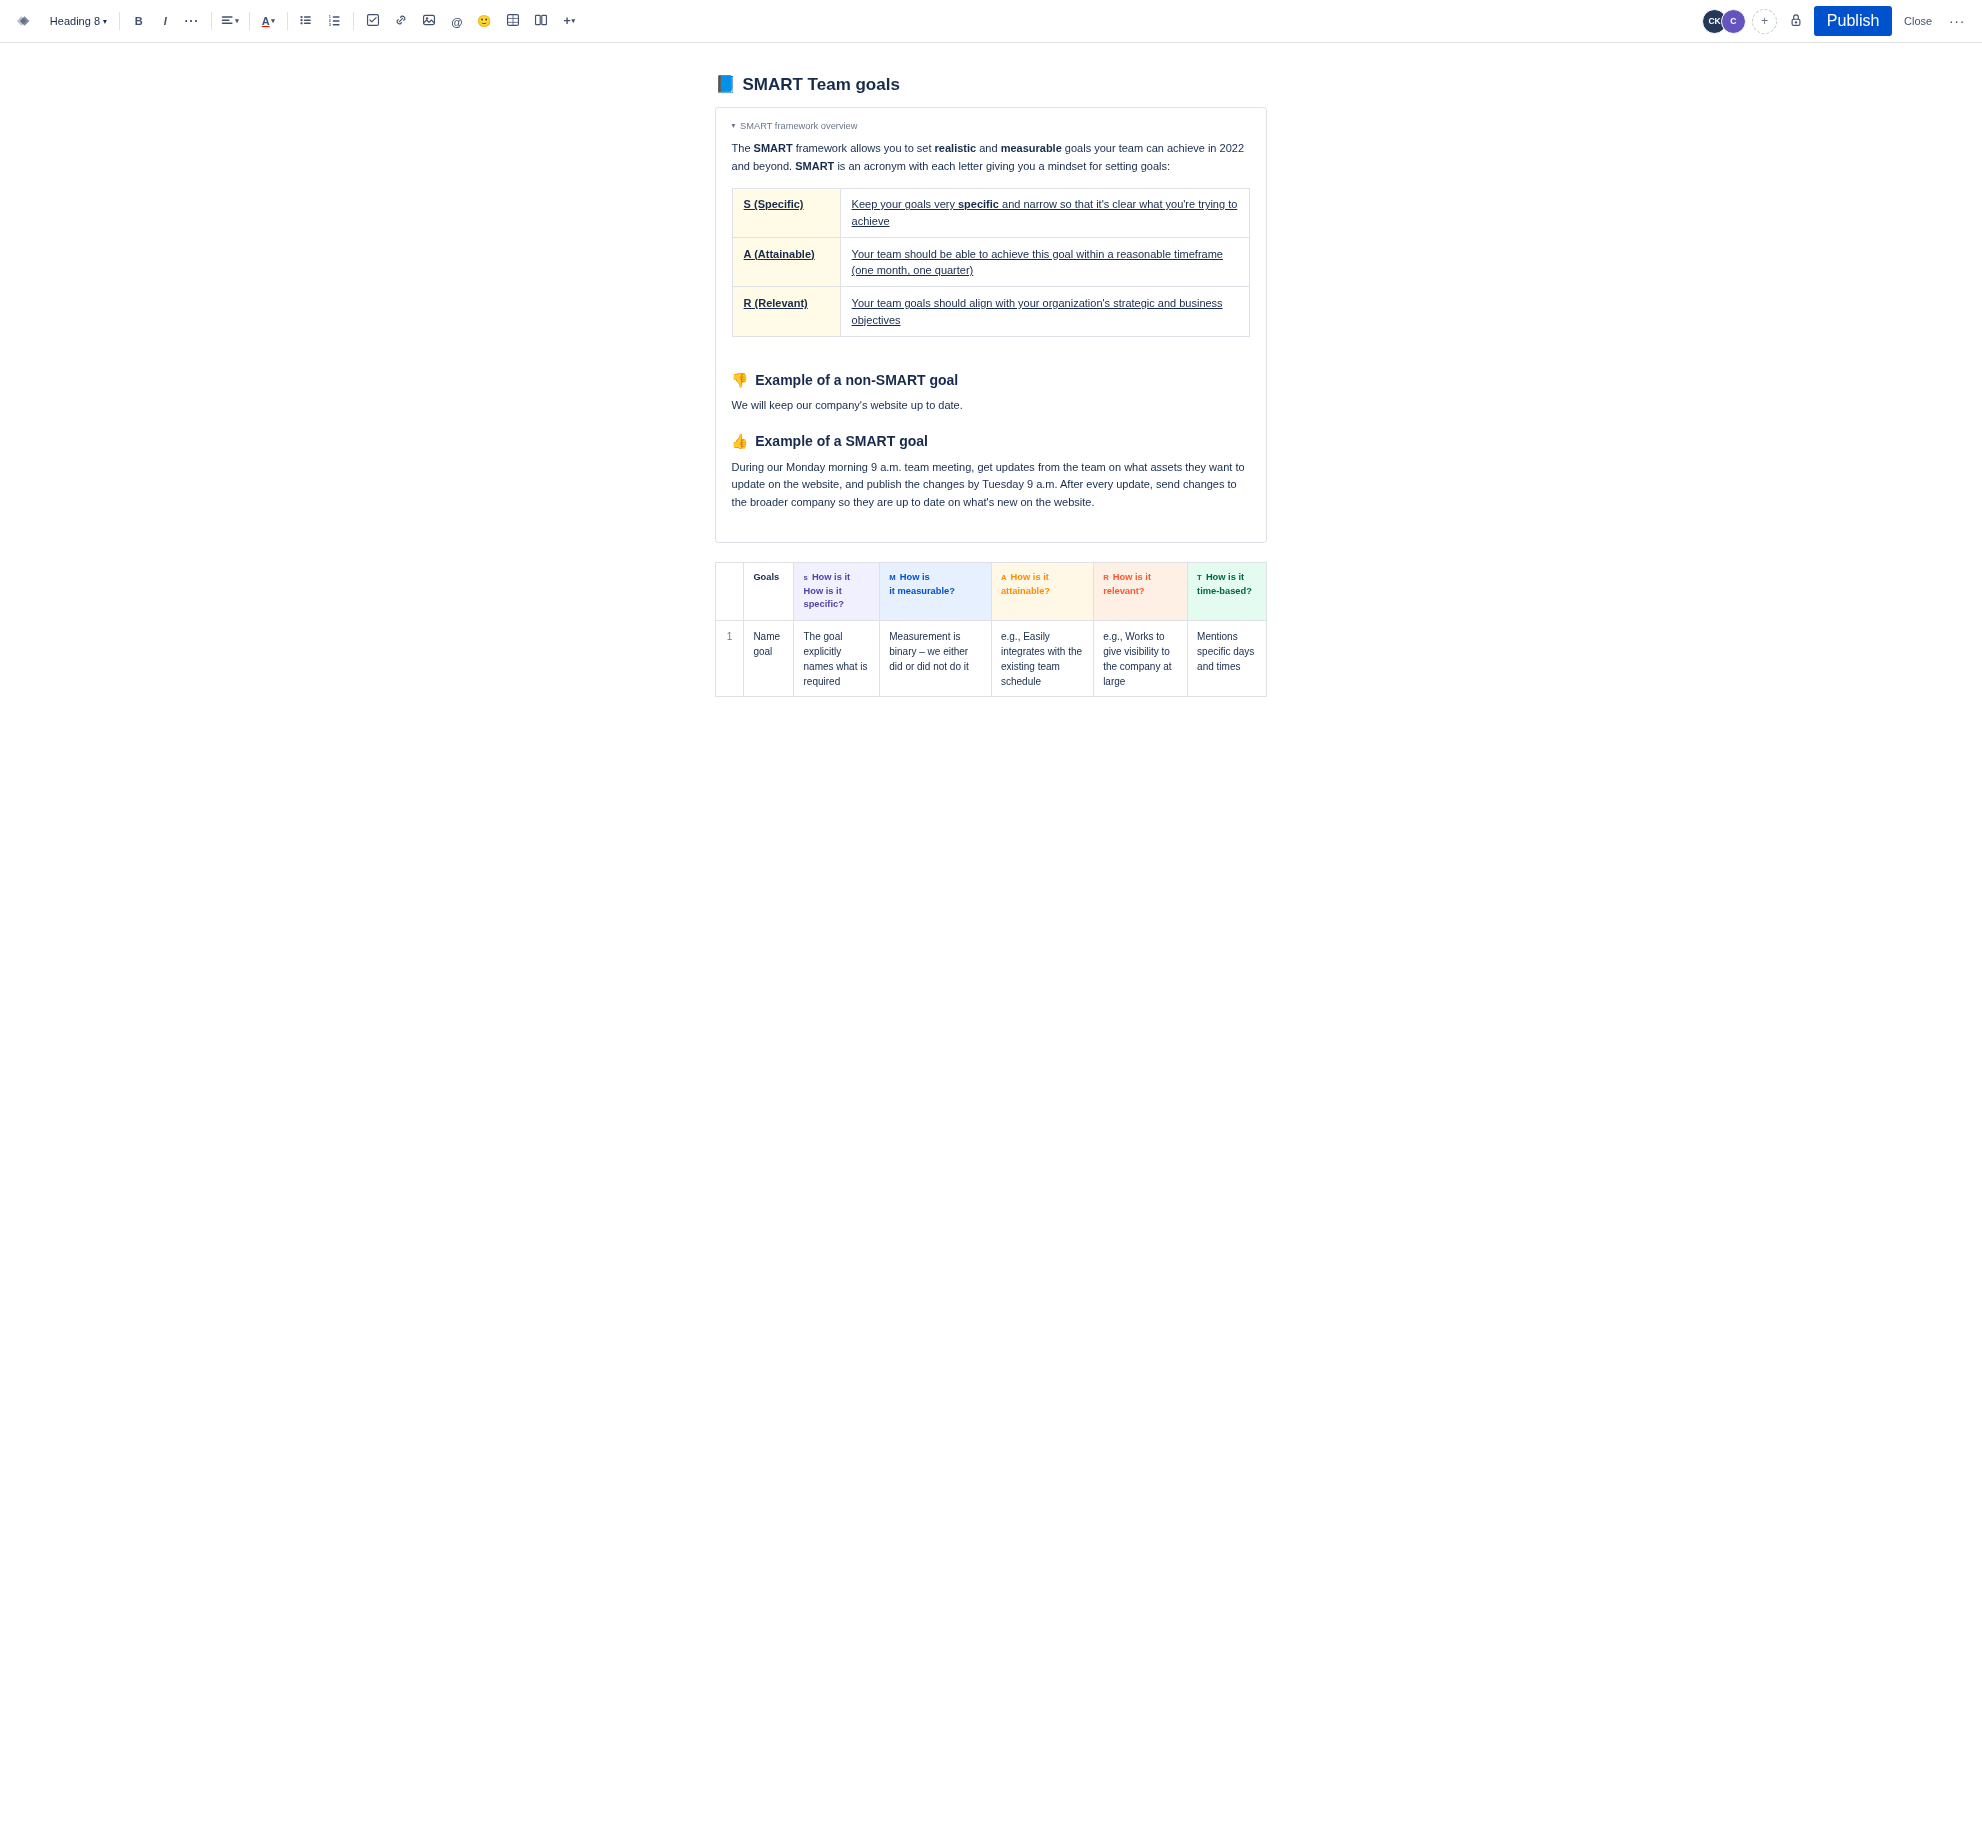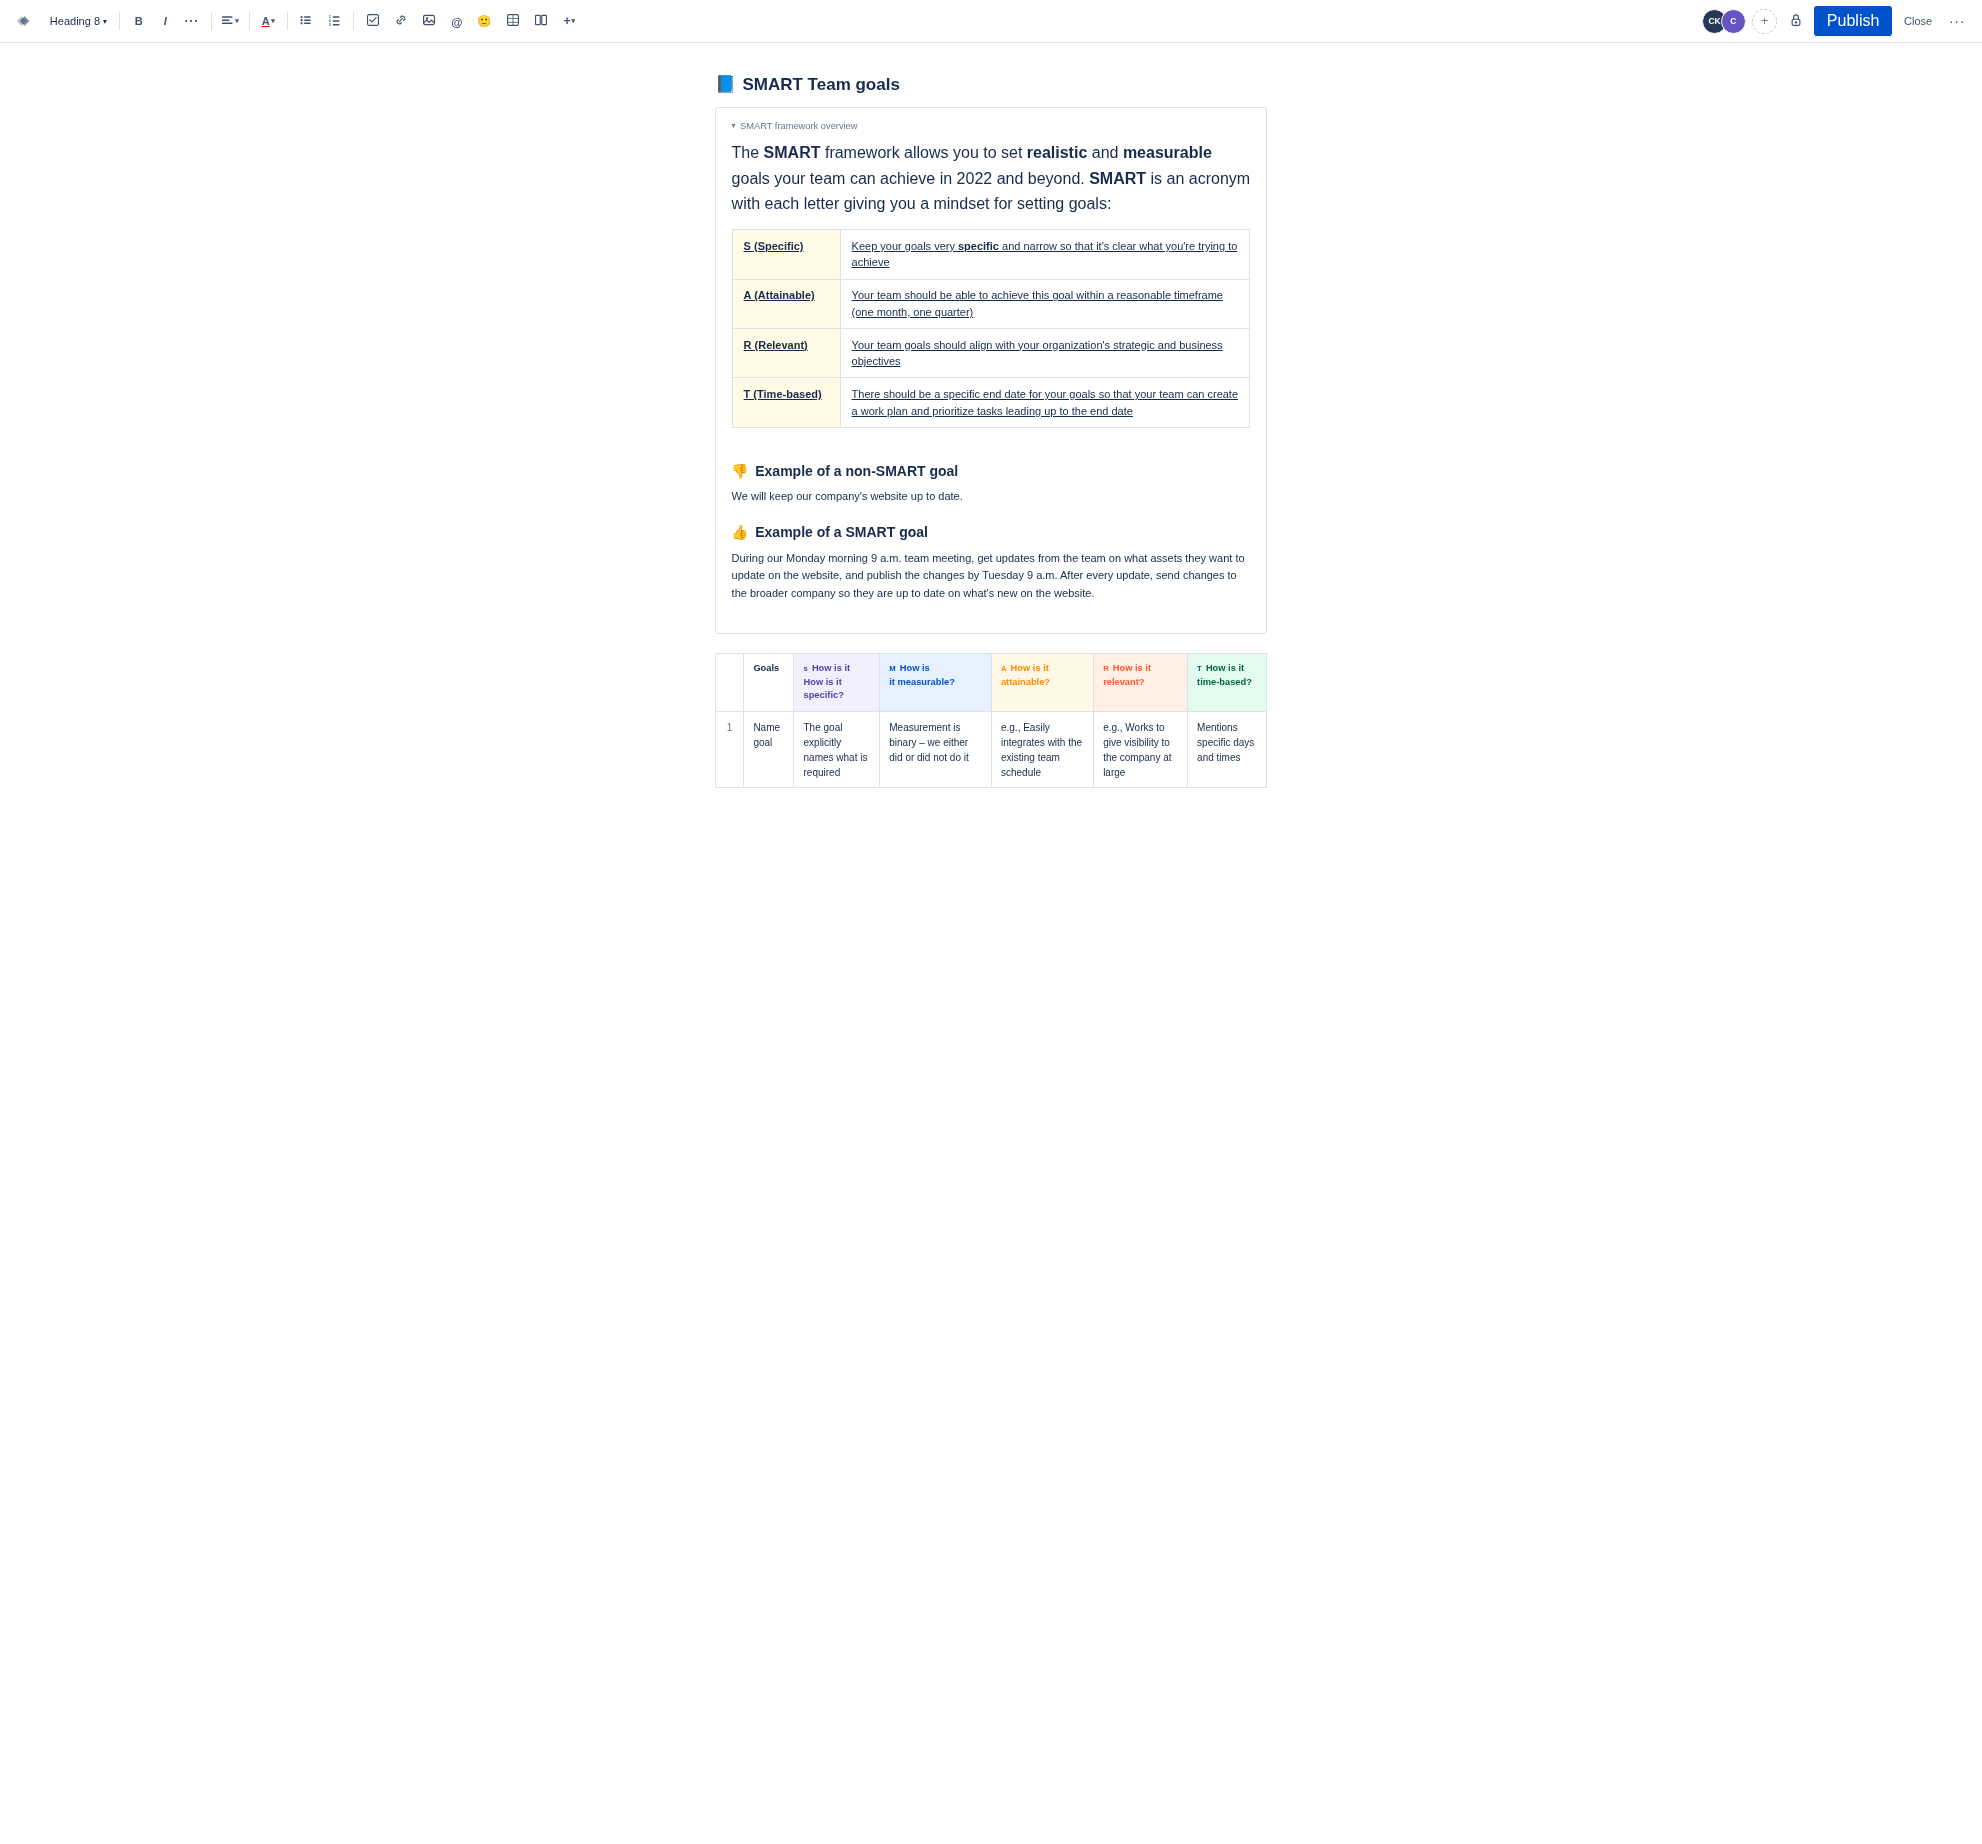--- a/index.html
+++ b/index.html
@@ -155,21 +155,21 @@
     }
     .callout-header {
       display: flex;
       align-items: center;
       gap: 4.6px;
       font-size: 9.3px;
       color: #6b778c;
       margin-bottom: 9.3px;
     }
     .callout-body {
-      font-size: 16px;
+      font-size: 11px;
       line-height: 1.6;
       color: #172b4d;
       margin-bottom: 12.4px;
     }
     .callout-body strong { font-weight: 700; }
 
     
     .smart-table {
       width: 100%;
       border-collapse: collapse;
@@ -444,24 +444,20 @@
           <td><strong>S (Specific)</strong></td>
           <td>Keep your goals very <strong>specific</strong> and narrow so that it's clear what you're trying to achieve</td>
         </tr>
         <tr>
           <td><strong>A (Attainable)</strong></td>
           <td>Your team should be able to achieve this goal within a reasonable timeframe (one month, one quarter)</td>
         </tr>
         <tr>
           <td><strong>R (Relevant)</strong></td>
           <td>Your team goals should align with your organization's strategic and business objectives</td>
-        </tr>
-        <tr>
-          <td><strong>T (Time-based)</strong></td>
-          <td>There should be a specific end date for your goals so that your team can create a work plan and prioritize tasks leading up to the end date</td>
         </tr>
       </tbody>
     </table>
 
     <h3 class="sub-heading" style="margin-top: 18.6px;">
       <span>👎</span>
       <span>Example of a non-SMART goal</span>
     </h3>
     <p class="sub-para">We will keep our company's website up to date.</p>
 

